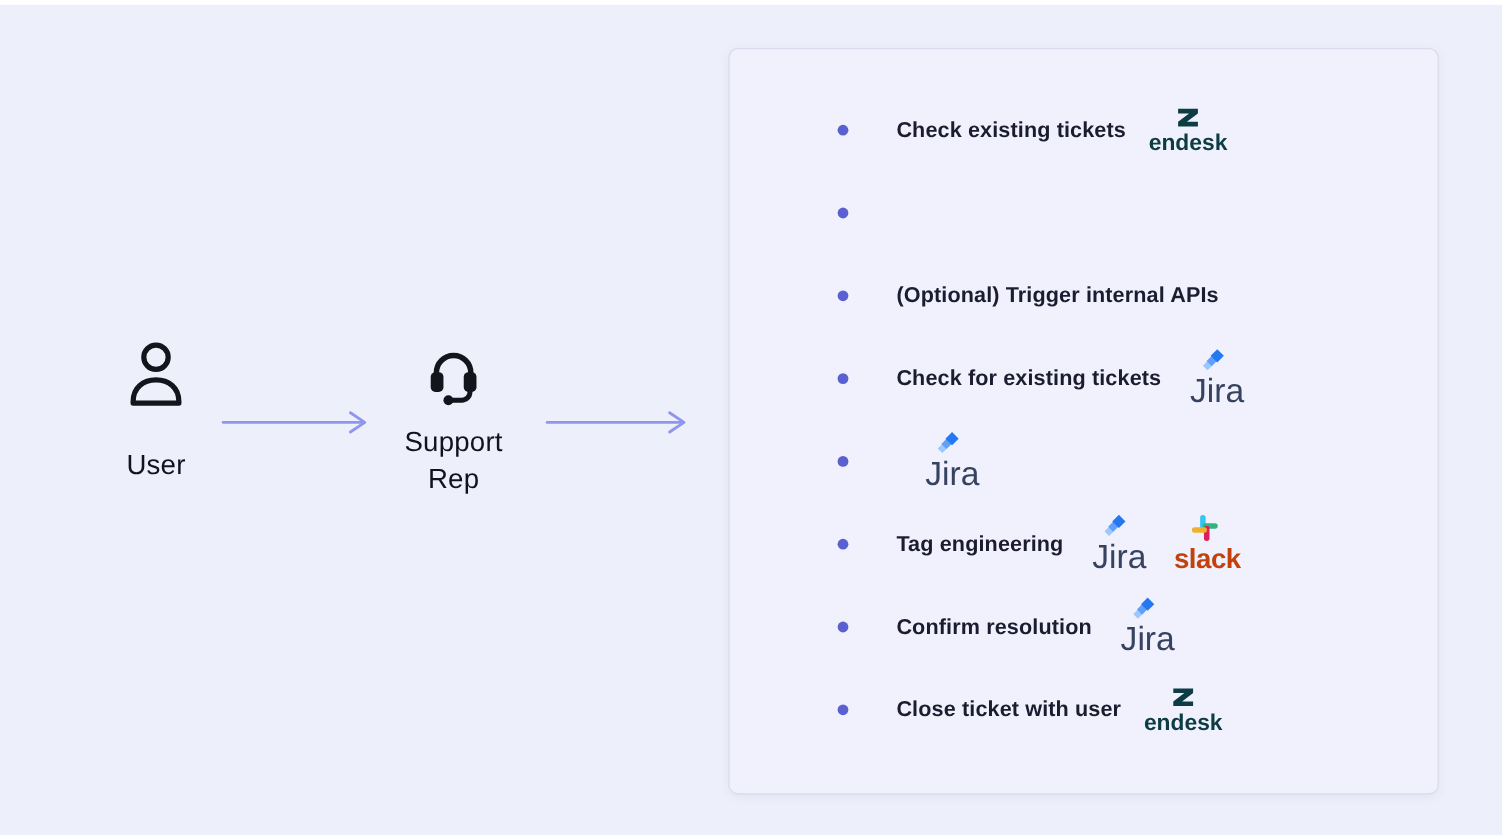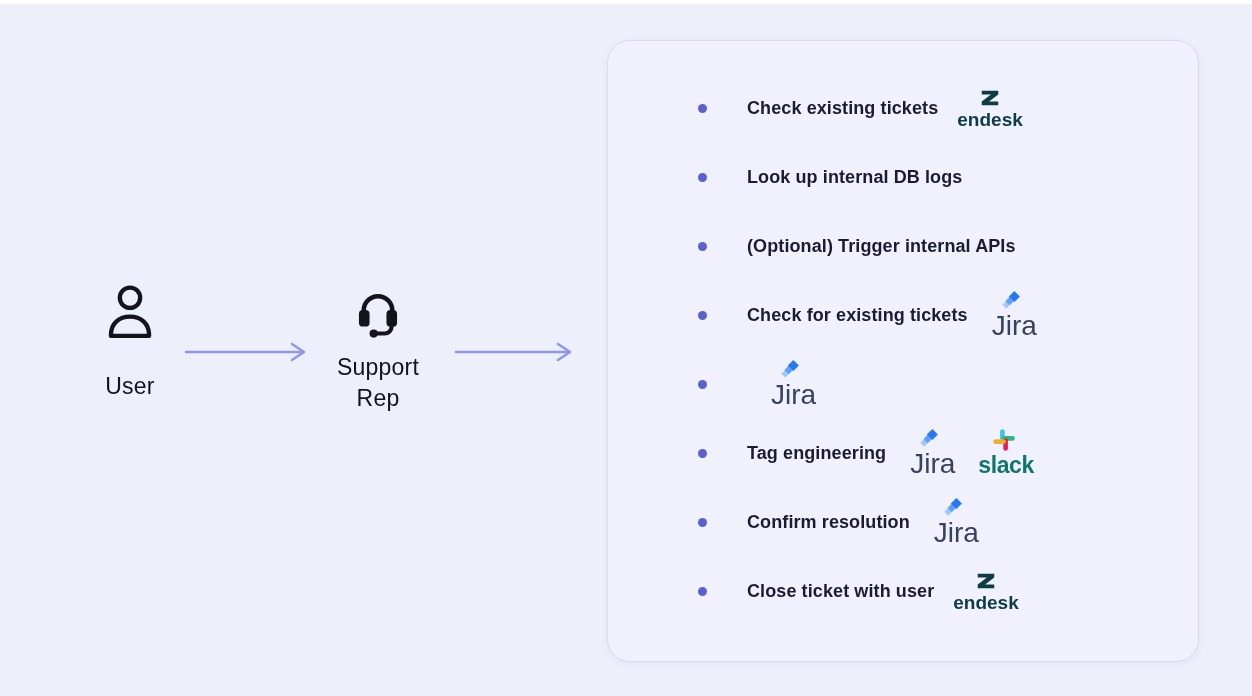--- a/index.html
+++ b/index.html
@@ -23,21 +23,21 @@
   .node-user .node-label{margin-top:27px;text-align:center;}
   .node-rep .node-label{margin-top:8px;}
 
   .arrow{position:absolute;top:340px;}
   .arrow-1{left:184px;}
   .arrow-2{left:454px;}
 
   
   .panel{
     position:absolute;left:607px;top:40px;width:592px;height:622px;
-    background:#f0f1fc;border:1.5px solid #dadbec;border-radius:23px;
+    background:#f0f1fc;border:1.5px solid #dadbec;border-radius:8px;
     box-shadow:0 2px 8px rgba(90,90,150,0.07);
     box-sizing:border-box;
   }
   .task-list{padding-top:33px;}
   .task-row{
     height:69px;display:flex;align-items:center;
     padding-left:90px;box-sizing:border-box;
   }
   .bullet{
     width:9px;height:9px;border-radius:50%;flex:0 0 auto;
@@ -101,21 +101,20 @@
         <span class="task-label">Check existing tickets</span>
         <span class="logo">
       <svg width="22" height="22" viewBox="0 0 24 24">
         <polygon fill="#0d3c45" points="3,4 21,4 21,8.2 11,15.8 21,15.8 21,20 3,20 3,15.8 13,8.2 3,8.2"></polygon>
       </svg>
       <span class="zd-text" style="color:#0d3c45">endesk</span>
     </span>
       </div>
       <div class="task-row">
         <span class="bullet" style="background: rgb(90, 96, 207);"></span>
-        <span class="task-label">Look up internal DB logs</span>
       </div>
       <div class="task-row">
         <span class="bullet" style="background: rgb(90, 96, 207);"></span>
         <span class="task-label">(Optional) Trigger internal APIs</span>
       </div>
       <div class="task-row">
         <span class="bullet" style="background: rgb(90, 96, 207);"></span>
         <span class="task-label">Check for existing tickets</span>
         <span class="logo">
       <svg width="21" height="21" viewBox="0 0 24 24">
@@ -148,21 +147,21 @@
       </svg>
       <span class="jira-text" style="color:#36425f">Jira</span>
     </span>
         <span class="logo">
       <svg width="24" height="24" viewBox="0 0 24 24">
         <rect x="8.1" y="1.2" width="4.6" height="12.6" rx="2.3" fill="#36C5F0"></rect>
         <rect x="10.2" y="8.1" width="12.6" height="4.6" rx="2.3" fill="#2EB67D"></rect>
         <rect x="11.3" y="10.2" width="4.6" height="12.6" rx="2.3" fill="#E01E5A"></rect>
         <rect x="1.2" y="11.3" width="12.6" height="4.6" rx="2.3" fill="#ECB22E"></rect>
       </svg>
-      <span class="slack-text" style="color:#0f766e">slack</span>
+      <span class="slack-text" style="color:#c2410c">slack</span>
     </span>
       </div>
       <div class="task-row">
         <span class="bullet" style="background: rgb(90, 96, 207);"></span>
         <span class="task-label">Confirm resolution</span>
         <span class="logo">
       <svg width="21" height="21" viewBox="0 0 24 24">
         <path fill="#9ec7fd" d="M6,13.6 L10.4,18 L6,22.4 L1.5999999999999996,18 Z"></path>
             <path fill="#5fa0fa" d="M10,8.7 L14.9,13.6 L10,18.5 L5.1,13.6 Z"></path>
             <path fill="#2479f3" d="M15.3,2.3 L21.6,8.6 L15.3,14.899999999999999 L9,8.6 Z"></path>

